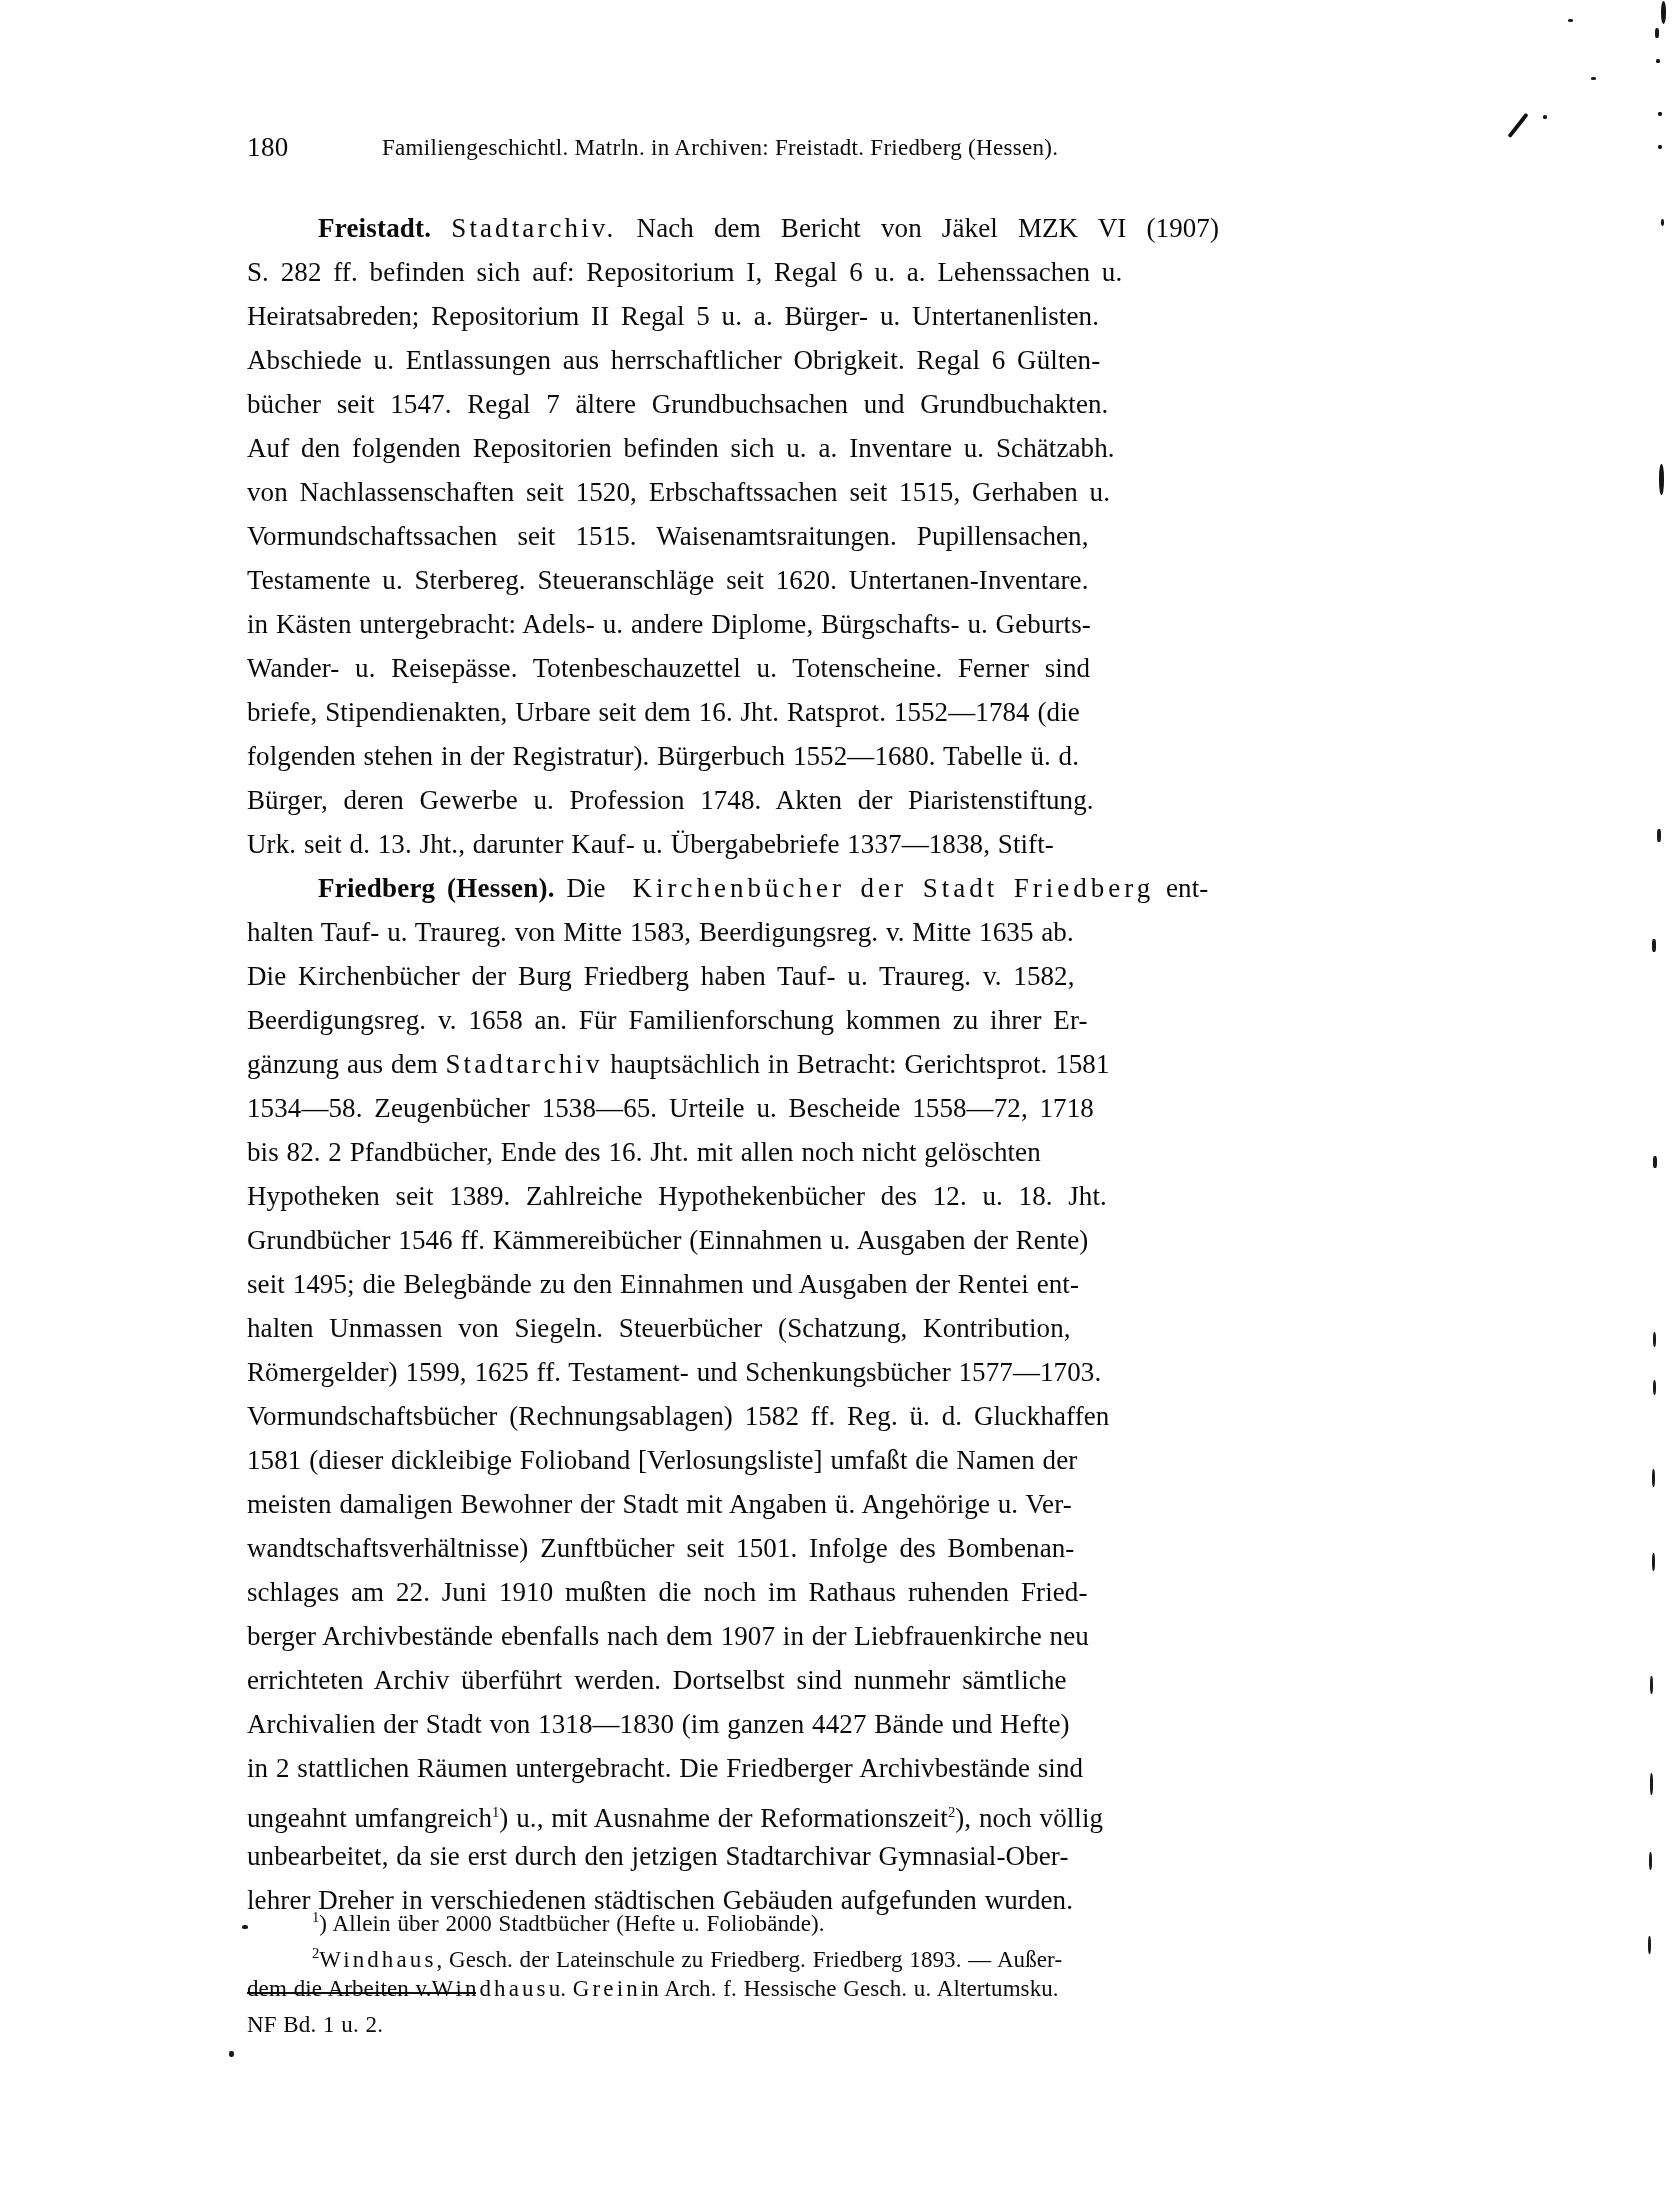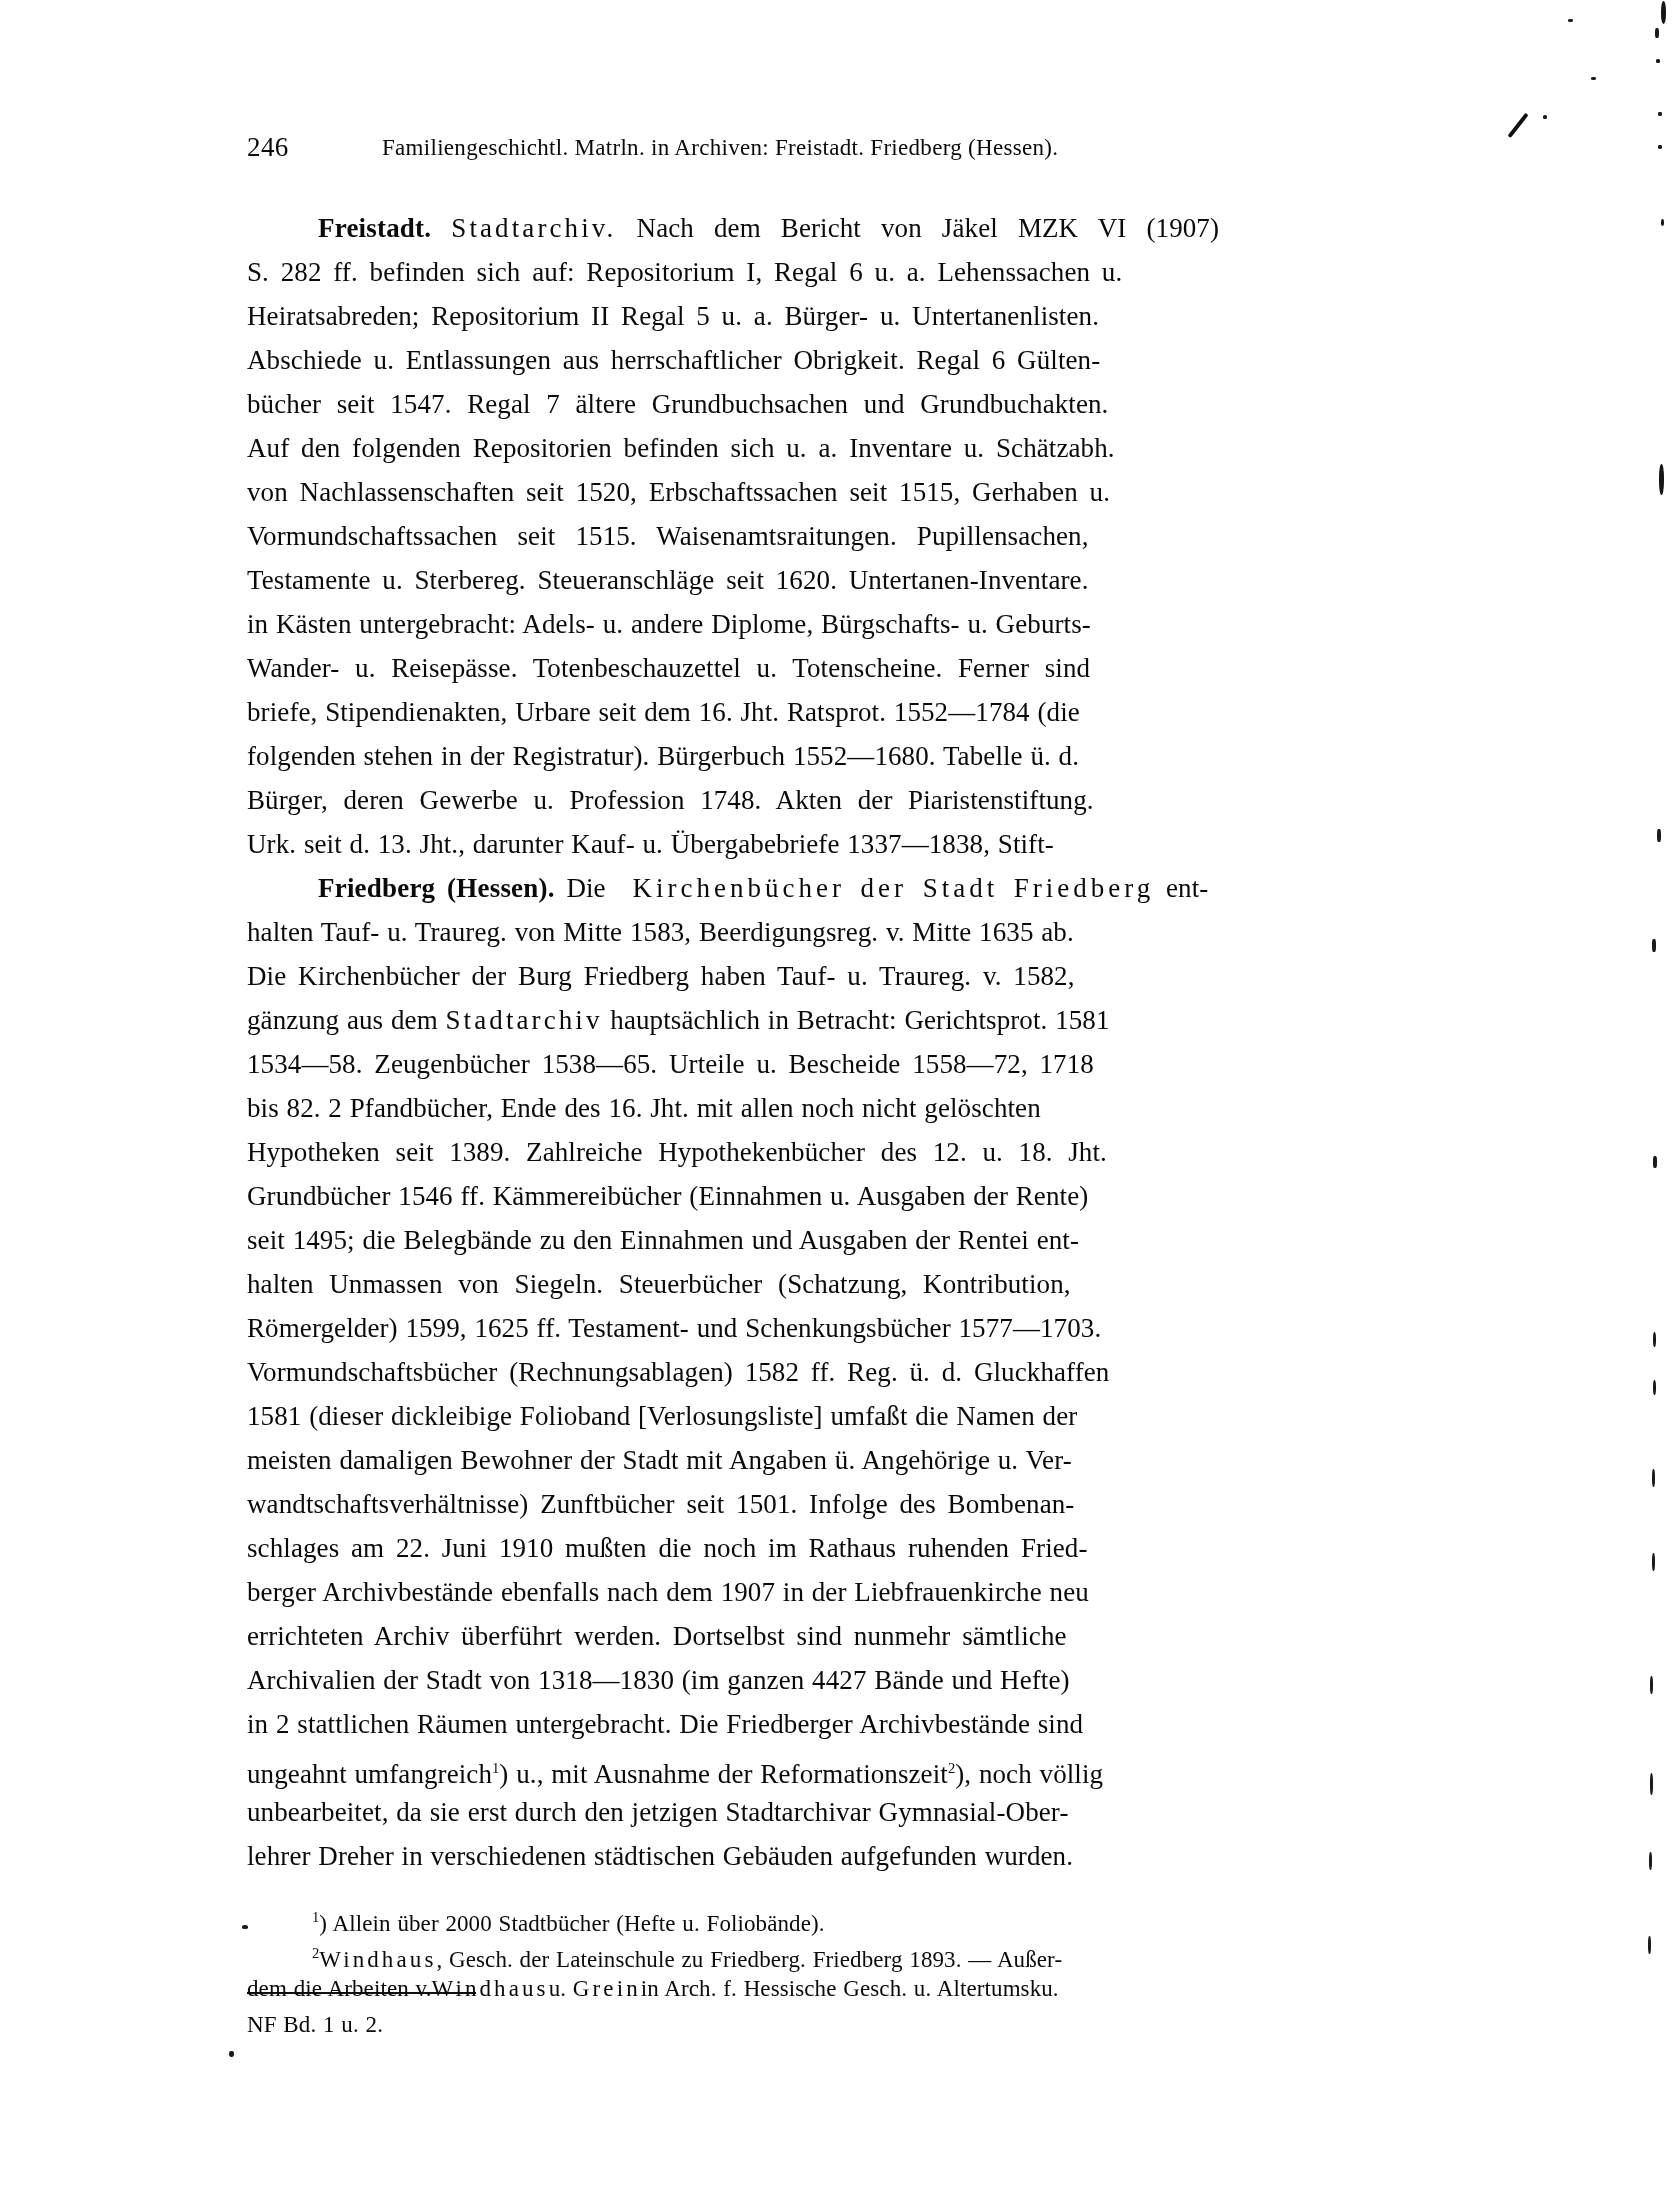--- a/index.html
+++ b/index.html
@@ -135,21 +135,21 @@
   <div class="speck" style="left:1652px; top:1469px; width:3.1px; height:17.6px;"></div>
   <div class="speck" style="left:1652px; top:1553px; width:3.1px; height:17.6px;"></div>
   <div class="speck" style="left:1650px; top:1676px; width:3.1px; height:17.6px;"></div>
   <div class="speck" style="left:1650px; top:1773px; width:3.1px; height:22px;"></div>
   <div class="speck" style="left:1649px; top:1852px; width:3.1px; height:17.6px;"></div>
   <div class="speck" style="left:1648px; top:1936px; width:3.1px; height:17.6px;"></div>
   <div class="speck" style="left:229px; top:2051px; width:4.9px; height:6.2px;"></div>
   <div class="speck" style="left:242px; top:1925px; width:6.2px; height:4px;"></div>
 
   <div class="running-head">
-    <div class="folio">246</div>
+    <div class="folio">180</div>
     <div class="head-title">Familiengeschichtl. Matrln. in Archiven: Freistadt. Friedberg (Hessen).</div>
   </div>
 
   <div class="body-block">
 
     <div class="ln indent w-xl">
       <b class="bold-name">Freistadt.</b>
       <span class="sperr">Stadtarchiv.</span>
       <span>Nach dem Bericht von Jäkel MZK VI (1907)</span>
     </div>
@@ -169,20 +169,21 @@
     <div class="ln w-sm">Urk. seit d. 13. Jht., darunter Kauf- u. Übergabebriefe 1337—1838, Stift-</div>
 
     <div class="ln indent w-md">
       <b class="bold-name">Friedberg (Hessen).</b>
       <span>Die</span>
       <span class="sperr-wide">Kirchenbücher der Stadt Friedberg</span>
       <span>ent-</span>
     </div>
     <div class="ln w-sm">halten Tauf- u. Traureg. von Mitte 1583, Beerdigungsreg. v. Mitte 1635 ab.</div>
     <div class="ln w-md">Die Kirchenbücher der Burg Friedberg haben Tauf- u. Traureg. v. 1582,</div>
+    <div class="ln w-md">Beerdigungsreg. v. 1658 an. Für Familienforschung kommen zu ihrer Er-</div>
     <div class="ln w-sm">
       <span>gänzung aus dem</span>
       <span class="sperr">Stadtarchiv</span>
       <span>hauptsächlich in Betracht: Gerichtsprot. 1581</span>
     </div>
     <div class="ln w-md">1534—58. Zeugenbücher 1538—65. Urteile u. Bescheide 1558—72, 1718</div>
     <div class="ln w-sm">bis 82. 2 Pfandbücher, Ende des 16. Jht. mit allen noch nicht gelöschten</div>
     <div class="ln w-lg">Hypotheken seit 1389. Zahlreiche Hypothekenbücher des 12. u. 18. Jht.</div>
     <div class="ln w-sm">Grundbücher 1546 ff. Kämmereibücher (Einnahmen u. Ausgaben der Rente)</div>
     <div class="ln w-sm">seit 1495; die Belegbände zu den Einnahmen und Ausgaben der Rentei ent-</div>

